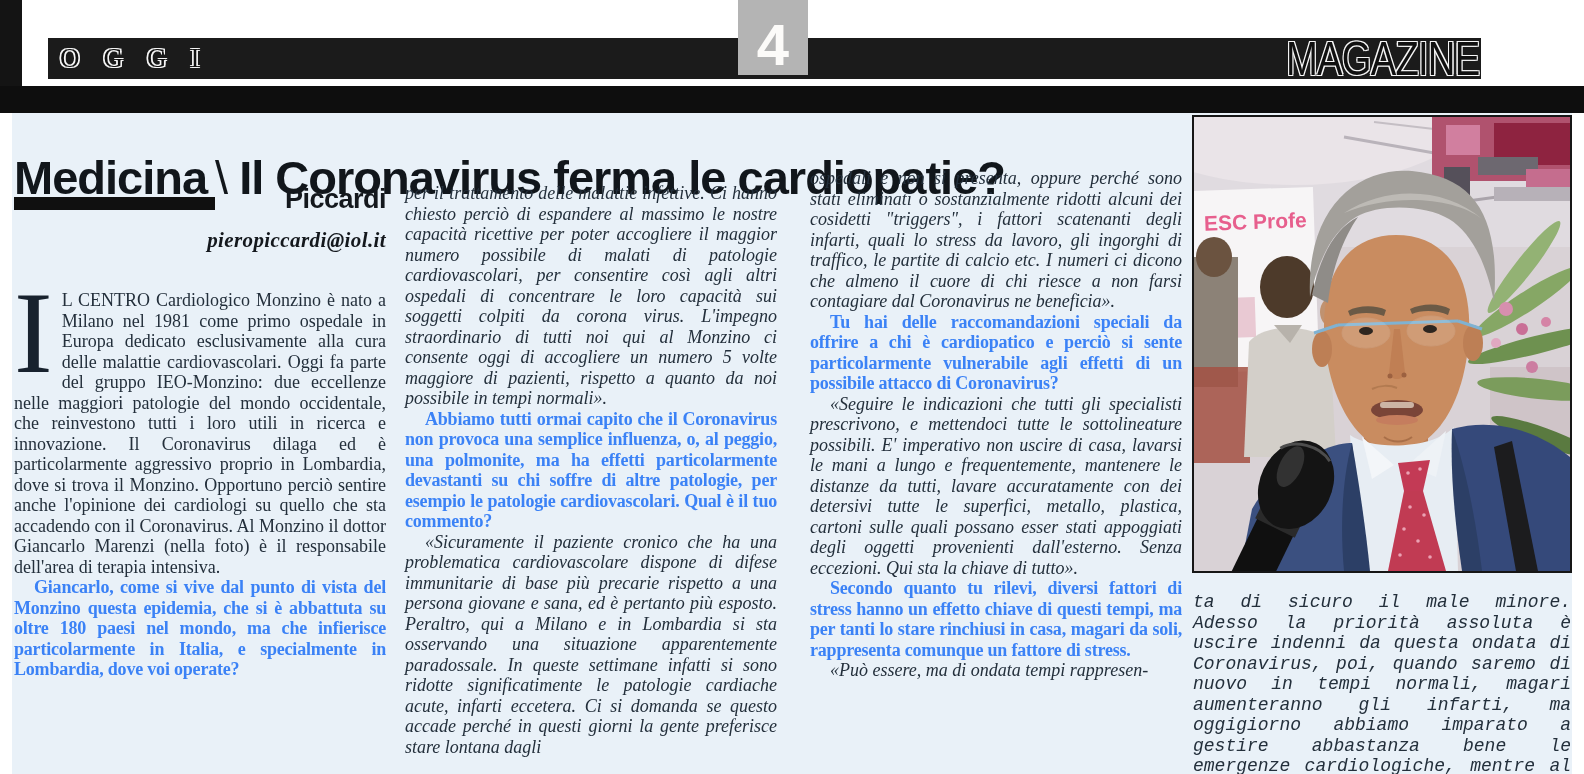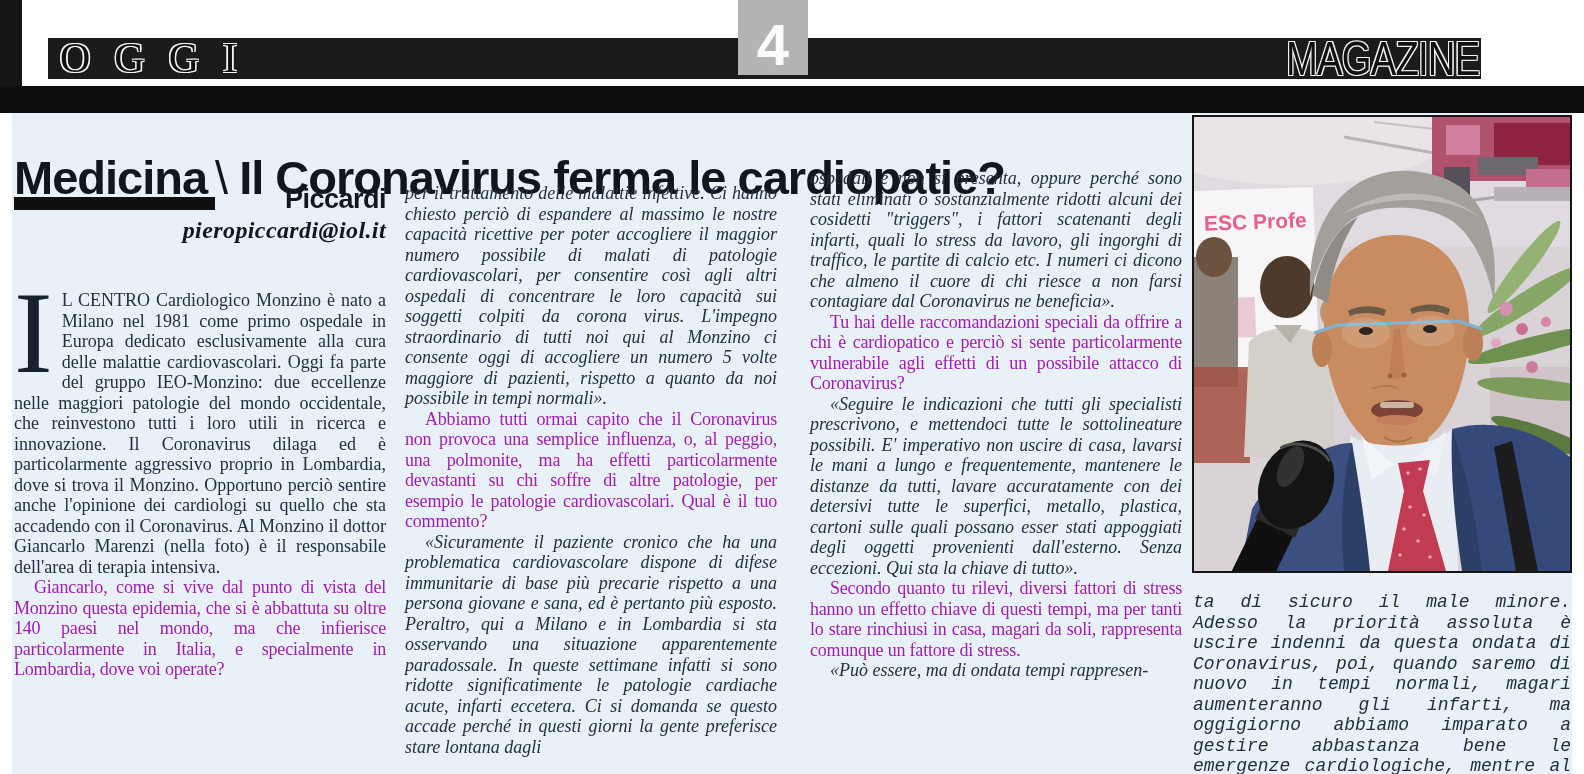--- a/index.html
+++ b/index.html
@@ -13,21 +13,21 @@
   .masthead-bar{
     position:absolute;left:48px;top:38px;width:1433px;height:41px;background:#1b1b1b;
     display:flex;align-items:center;justify-content:space-between;
   }
   .outline-text{
     color:#101010;
     text-shadow:-1.4px -1.4px 0 #f6f6f6, 1.4px -1.4px 0 #f6f6f6, -1.4px 1.4px 0 #f6f6f6, 1.4px 1.4px 0 #f6f6f6;
   }
   .logo-oggi{
     font-family:"Liberation Serif", serif;
-    font-size:42px;line-height:41px;letter-spacing:24px;padding-left:12px;white-space:nowrap;
+    font-size:27px;line-height:41px;letter-spacing:24px;padding-left:12px;white-space:nowrap;
   }
   .logo-magazine{
     font-family:"Liberation Sans", sans-serif;
     font-size:49px;line-height:41px;font-weight:400;white-space:nowrap;
     transform:scaleX(0.78);transform-origin:100% 50%;letter-spacing:-1px;padding-right:2px;
   }
   .page-number-box{
     position:absolute;left:738px;top:0;width:70px;height:75px;background:#b4b4b4;
     display:flex;align-items:flex-end;justify-content:center;
   }
@@ -47,33 +47,33 @@
   .section-rule{position:absolute;left:14px;top:197px;width:201px;height:13px;background:#101010;}
   .byline{
     position:absolute;left:14px;top:186px;width:372px;text-align:right;color:#14181d;
   }
   .byline .bl{
     font-family:"Liberation Sans", sans-serif;font-weight:bold;
     font-size:27px;line-height:26px;letter-spacing:-0.5px;
   }
   .byline .email{
     font-family:"Liberation Serif", serif;font-style:italic;font-weight:bold;
-    font-size:24px;line-height:24px;margin-top:6px;letter-spacing:0.4px;
+    font-size:21px;line-height:24px;margin-top:16px;letter-spacing:0.4px;
   }
   
   .col{
     position:absolute;width:372px;text-align:justify;
     font-size:18px;line-height:20.5px;color:#232f3b;
   }
   .col p{margin:0;}
   .col-1{left:14px;top:290px;}
   .col-2{left:405px;top:183px;}
   .col-3{left:810px;top:168px;}
   .col-4{left:1193px;top:592px;width:378px;font-family:Liberation Mono, monospace;}
-  p.q{font-weight:normal;text-indent:20px;color:#a21caf;letter-spacing:-0.2px;}
+  p.q{font-weight:bold;text-indent:20px;color:#3b82f6;letter-spacing:-0.2px;}
   p.a{font-style:italic;text-indent:20px;}
   p.cont{text-indent:0;}
   .drop-cap{
     float:left;font-family:"Liberation Serif", serif;color:#18222e;
     font-size:116px;line-height:80px;height:80px;margin:3px 9px 0 0;
   }
   
   .photo-figure{
     position:absolute;left:1192px;top:115px;width:380px;height:458px;
     border:2px solid #161616;box-sizing:border-box;background:#d9d4d8;
@@ -104,21 +104,21 @@
 
 <div class="section-rule"></div>
 
 <div class="byline">
   <div class="bl">Piccardi</div>
   <div class="email">pieropiccardi@iol.it</div>
 </div>
 
 <div class="col col-1">
   <p class="intro"><span class="drop-cap">I</span><span>L CENTRO Cardiologico Monzino è nato a Milano nel 1981 come primo ospedale in Europa dedicato esclusivamente alla cura delle malattie cardiovascolari. Oggi fa parte del gruppo IEO-Monzino: due eccellenze nelle maggiori patologie del mondo occidentale, che reinvestono tutti i loro utili in ricerca e innovazione. Il Coronavirus dilaga ed è particolarmente aggressivo proprio in Lombardia, dove si trova il Monzino. Opportuno perciò sentire anche l'opinione dei cardiologi su quello che sta accadendo con il Coronavirus. Al Monzino il dottor Giancarlo Marenzi (nella foto) è il responsabile dell'area di terapia intensiva.</span></p>
-  <p class="q">Giancarlo, come si vive dal punto di vista del Monzino questa epidemia, che si è abbattuta su oltre 140 paesi nel mondo, ma che infierisce particolarmente in Italia, e specialmente in Lombardia, dove voi operate?</p>
+  <p class="q">Giancarlo, come si vive dal punto di vista del Monzino questa epidemia, che si è abbattuta su oltre 180 paesi nel mondo, ma che infierisce particolarmente in Italia, e specialmente in Lombardia, dove voi operate?</p>
 </div>
 
 <div class="col col-2">
   <p class="a cont">per il trattamento delle malattie infettive. Ci hanno chiesto perciò di espandere al massimo le nostre capacità ricettive per poter accogliere il maggior numero possibile di malati di patologie cardiovascolari, per consentire così agli altri ospedali di concentrare le loro capacità sui soggetti colpiti da corona virus. L'impegno straordinario di tutti noi qui al Monzino ci consente oggi di accogliere un numero 5 volte maggiore di pazienti, rispetto a quanto da noi possibile in tempi normali».</p>
   <p class="q">Abbiamo tutti ormai capito che il Coronavirus non provoca una semplice influenza, o, al peggio, una polmonite, ma ha effetti particolarmente devastanti su chi soffre di altre patologie, per esempio le patologie cardiovascolari. Qual è il tuo commento?</p>
   <p class="a">«Sicuramente il paziente cronico che ha una problematica cardiovascolare dispone di difese immunitarie di base più precarie rispetto a una persona giovane e sana, ed è pertanto più esposto. Peraltro, qui a Milano e in Lombardia si sta osservando una situazione apparentemente paradossale. In queste settimane infatti si sono ridotte significatimente le patologie cardiache acute, infarti eccetera. Ci si domanda se questo accade perché in questi giorni la gente preferisce stare lontana dagli</p>
 </div>
 
 <div class="col col-3">
   <p class="a cont">ospedali e non si presenta, oppure perché sono stati eliminati o sostanzialmente ridotti alcuni dei cosidetti "triggers", i fattori scatenanti degli infarti, quali lo stress da lavoro, gli ingorghi di traffico, le partite di calcio etc. I numeri ci dicono che almeno il cuore di chi riesce a non farsi contagiare dal Coronavirus ne beneficia».</p>

